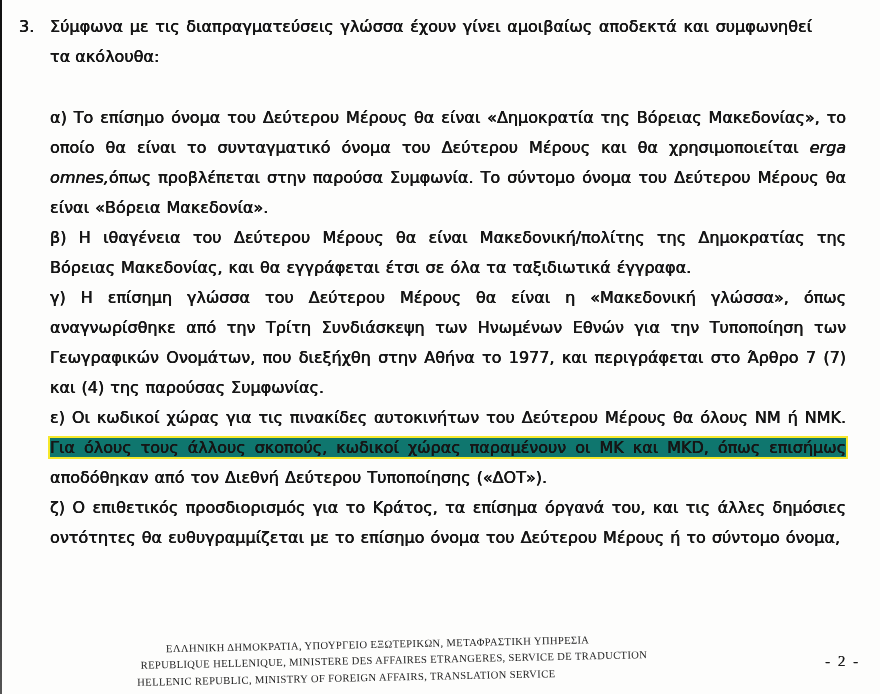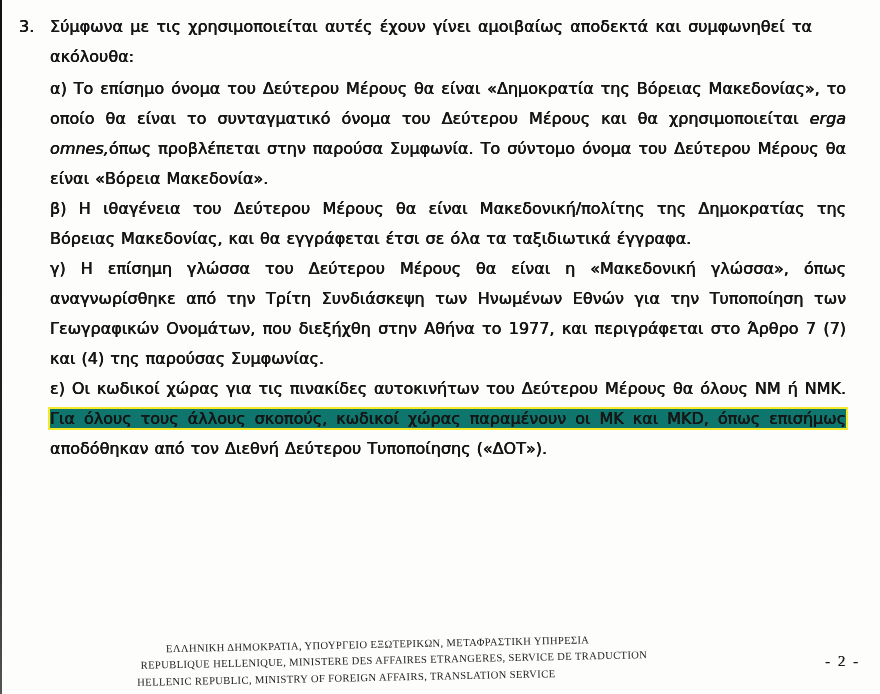--- a/index.html
+++ b/index.html
@@ -23,21 +23,21 @@
   }
   .item-num{
     position:absolute;left:-31px;top:0;
     width:26px;line-height:30px;
   }
   p{margin:0;}
   .intro{
     width:762px;
     text-align:justify;
   }
-  .paras{margin-top:2px;}
+  .paras{margin-top:31px;}
   .para{
     text-align:justify;
     word-spacing:1px;
   }
   .seg-italic{font-style:italic;}
   .seg-highlight{
     background:#0f766e;
     box-shadow:0 0 0 2px #f6e82b;
     box-decoration-break:clone;
     -webkit-box-decoration-break:clone;
@@ -64,26 +64,27 @@
   }
 </style>
 </head>
 <body>
 
 <div class="page">
   <div class="scan-edge"></div>
 
   <div class="doc">
     <div class="item-num">3.</div>
-    <p class="intro">Σύμφωνα με τις χρησιμοποιείται αυτές έχουν γίνει αμοιβαίως αποδεκτά και συμφωνηθεί τα ακόλουθα:</p>
+    <p class="intro">Σύμφωνα με τις διαπραγματεύσεις γλώσσα έχουν γίνει αμοιβαίως αποδεκτά και συμφωνηθεί τα ακόλουθα:</p>
     <div class="paras">
         <p class="para"><span class="seg-text">α) Το επίσημο όνομα του Δεύτερου Μέρους θα είναι «Δημοκρατία της Βόρειας Μακεδονίας», το οποίο θα είναι το συνταγματικό όνομα του Δεύτερου Μέρους και θα χρησιμοποιείται </span><span class="seg-italic">erga omnes,</span><span class="seg-text">όπως προβλέπεται στην παρούσα Συμφωνία. Το σύντομο όνομα του Δεύτερου Μέρους θα είναι «Βόρεια Μακεδονία».</span></p>
         <p class="para"><span class="seg-text">β) Η ιθαγένεια του Δεύτερου Μέρους θα είναι Μακεδονική/πολίτης της Δημοκρατίας της Βόρειας Μακεδονίας, και θα εγγράφεται έτσι σε όλα τα ταξιδιωτικά έγγραφα.</span></p>
         <p class="para"><span class="seg-text">γ) Η επίσημη γλώσσα του Δεύτερου Μέρους θα είναι η «Μακεδονική γλώσσα», όπως αναγνωρίσθηκε από την Τρίτη Συνδιάσκεψη των Ηνωμένων Εθνών για την Τυποποίηση των Γεωγραφικών Ονομάτων, που διεξήχθη στην Αθήνα το 1977, και περιγράφεται στο Άρθρο 7 (7) και (4) της παρούσας Συμφωνίας.</span></p>
         <p class="para"><span class="seg-text">ε) Οι κωδικοί χώρας για τις πινακίδες αυτοκινήτων του Δεύτερου Μέρους θα όλους ΝΜ ή ΝΜΚ. </span><span class="seg-highlight">Για όλους τους άλλους σκοπούς, κωδικοί χώρας παραμένουν οι ΜΚ και MKD, όπως επισήμως</span><span class="seg-text"> αποδόθηκαν από τον Διεθνή Δεύτερου Τυποποίησης («ΔΟΤ»).</span></p>
+        <p class="para"><span class="seg-text">ζ) Ο επιθετικός προσδιορισμός για το Κράτος, τα επίσημα όργανά του, και τις άλλες δημόσιες οντότητες θα ευθυγραμμίζεται με το επίσημο όνομα του Δεύτερου Μέρους ή το σύντομο όνομα,</span></p>
       </div>
   </div>
 
   <div class="footer">
     <div class="f-line f-el">ΕΛΛΗΝΙΚΗ ΔΗΜΟΚΡΑΤΙΑ, ΥΠΟΥΡΓΕΙΟ ΕΞΩΤΕΡΙΚΩΝ, ΜΕΤΑΦΡΑΣΤΙΚΗ ΥΠΗΡΕΣΙΑ</div>
     <div class="f-line f-fr">REPUBLIQUE HELLENIQUE, MINISTERE DES AFFAIRES ETRANGERES, SERVICE DE TRADUCTION</div>
     <div class="f-line f-en">HELLENIC REPUBLIC, MINISTRY OF FOREIGN AFFAIRS, TRANSLATION SERVICE</div>
   </div>
 
   <div class="pagenum">- 2 -</div>

